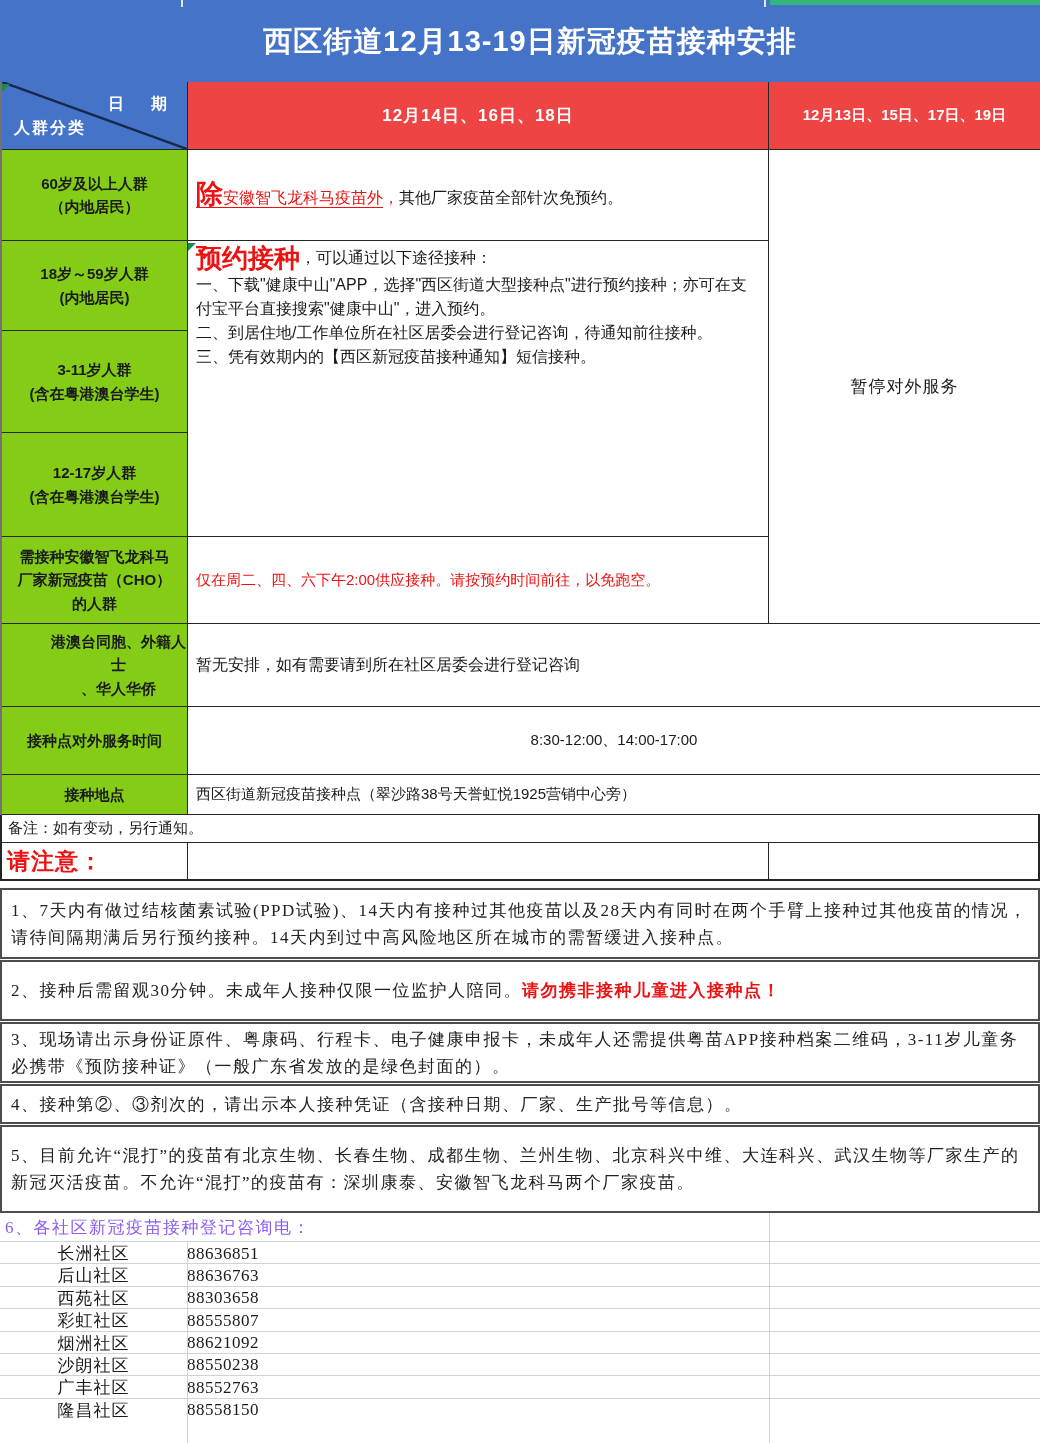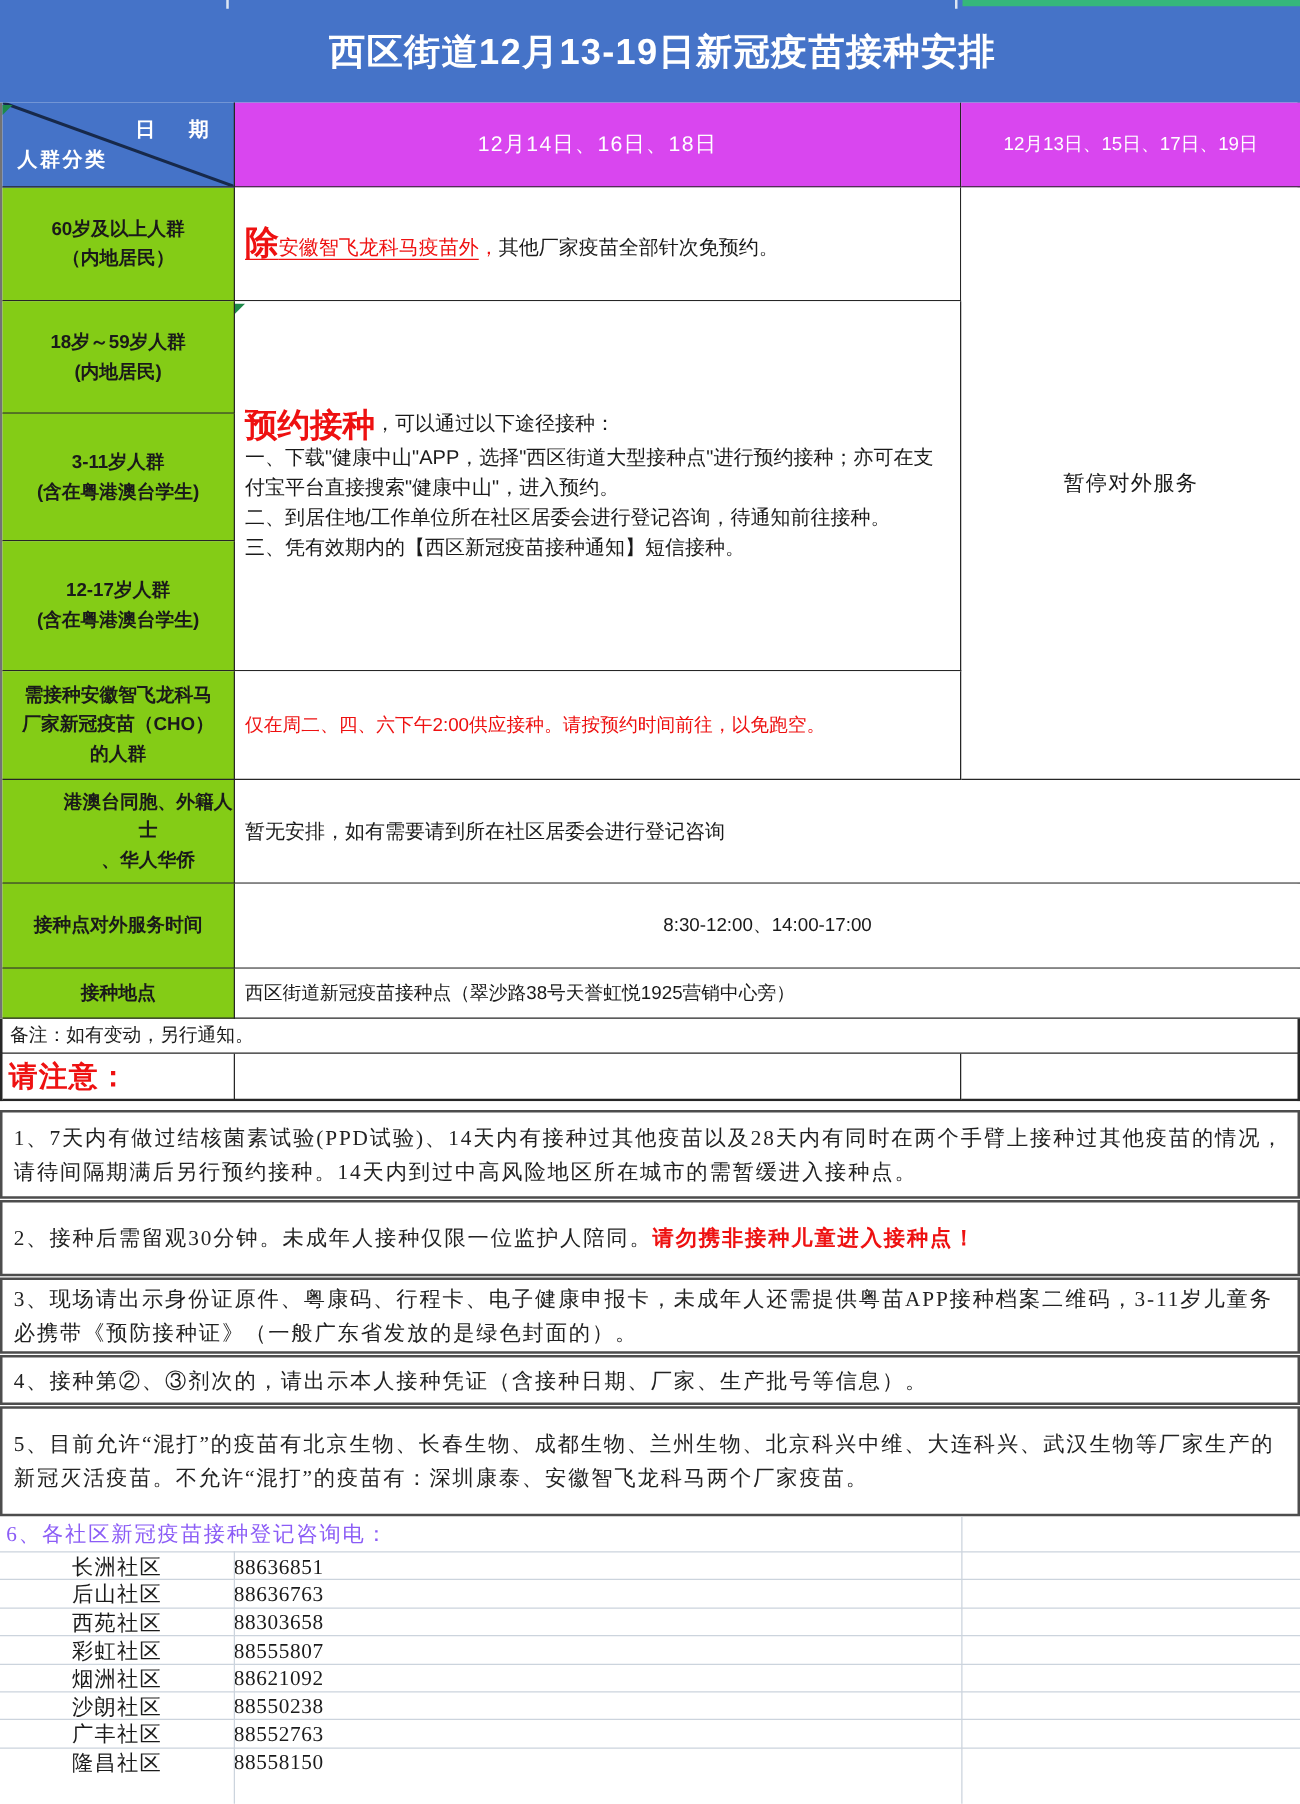--- a/index.html
+++ b/index.html
@@ -23,21 +23,21 @@
 
   
   .vax-table {
     display:grid; width:1040px;
     grid-template-columns:186px 581px 271px;
     grid-template-rows:68px 91px 90px 102px 104px 87px 83px 68px 40px;
     border-left:2px solid #737373; border-right:2px solid #262626;
   }
   .cell { border-right:1.5px solid #262626; border-bottom:1.5px solid #262626; overflow:hidden; }
   .last-col { border-right:none; }
-  .hd { background:#d946ef; color:#fff; font-weight:normal;
+  .hd { background:#ef4444; color:#fff; font-weight:bold;
         display:flex; align-items:center; justify-content:center; }
   .hd2 { font-size:17px; letter-spacing:1px; }
   .hd3 { font-size:15px; }
 
   .diag { position:relative; background:#4573c8; }
   .diag svg { position:absolute; left:0; top:0; width:100%; height:100%; }
   .diag .dlabel { position:absolute; color:#fff; font-weight:bold; font-size:16px; white-space:pre; }
   .diag .date { top:12px; right:14px; letter-spacing:6px; }
   .diag .group { bottom:10px; left:12px; letter-spacing:2px; }
 
@@ -46,21 +46,21 @@
     text-align:center; font-weight:bold; font-size:15px; line-height:1.55;
     white-space:pre-line;
   }
   .ct { background:#fff; display:flex; align-items:center; padding:4px 8px; font-size:16px; }
   .ct-center { justify-content:center; }
 
   .red { color:#ee1111; }
   .red-underline { text-decoration:underline; text-decoration-color:#ee1111; text-underline-offset:4px; }
   .big-red { font-size:27px; font-weight:bold; color:#ee1111; line-height:1; }
 
-  .prebook-cell { flex-direction:column; align-items:flex-start; justify-content:center; line-height:24px; }
+  .prebook-cell { flex-direction:column; align-items:flex-start; line-height:24px; }
   .prebook-lead { display:flex; align-items:center; margin-bottom:2px; }
   .prebook-lead .big-red { font-size:26px; }
   .pause-cell { font-size:17px; letter-spacing:1px; }
   .cho-note { font-size:15px; }
   .svc-time { font-size:15px; }
   .loc { font-size:15px; }
 
   
   .remark-row {
     width:1040px; height:28px; border-left:2px solid #262626; border-right:2px solid #262626;

